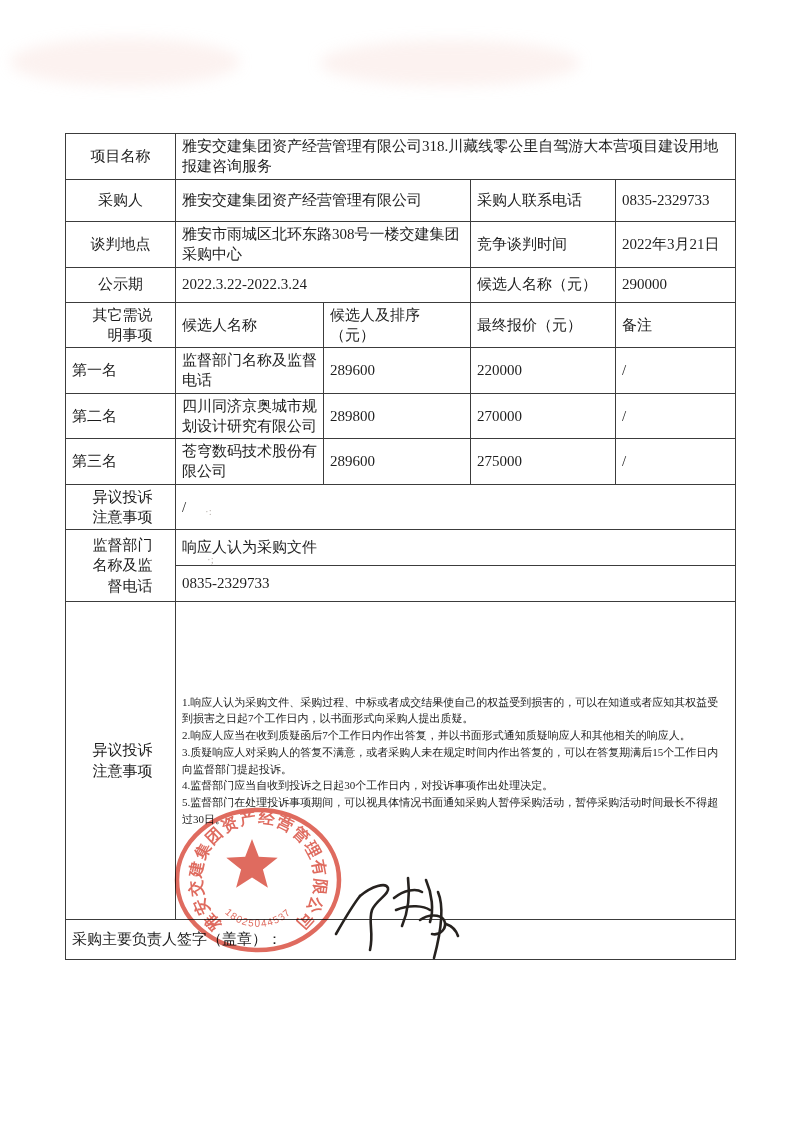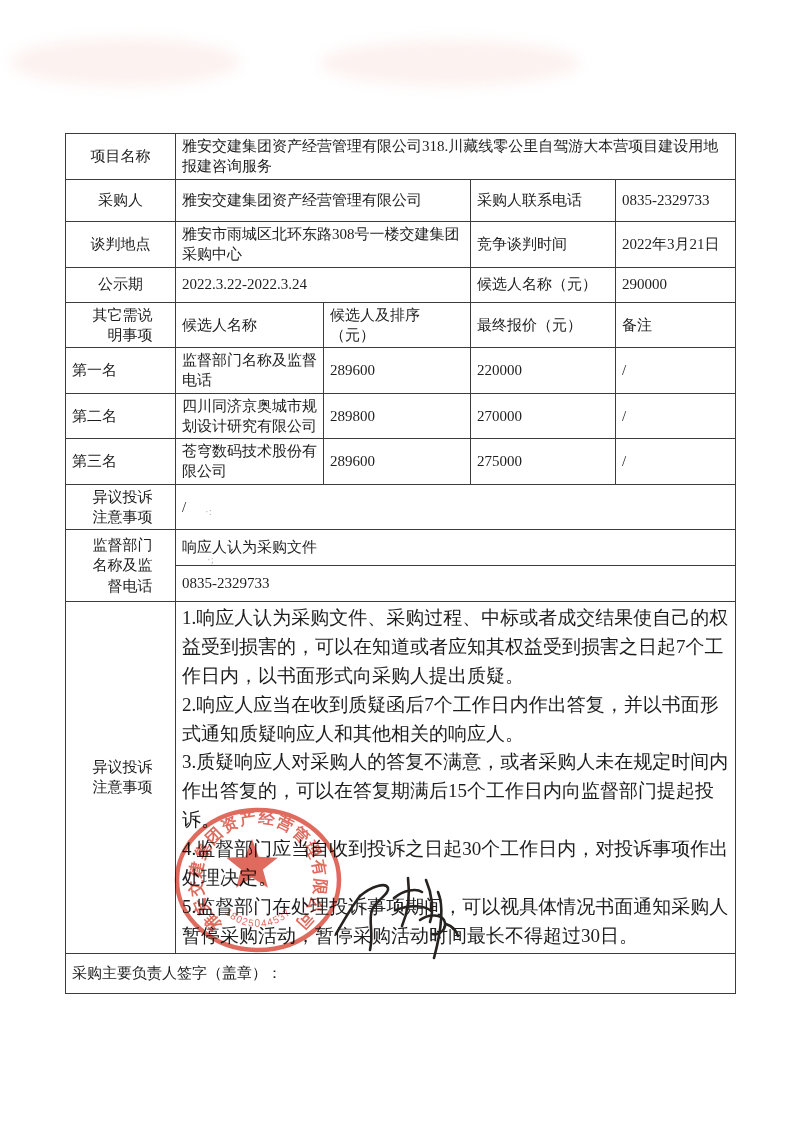--- a/index.html
+++ b/index.html
@@ -23,21 +23,21 @@
   }
   table.main td {
     border:1px solid #3c3c3c; font-size:15px; vertical-align:middle;
     padding:2px 6px; line-height:1.35; word-break:break-all;
   }
   td.lbl { text-align:center; padding:2px 3px; }
   td.lbl .wrap4 { display:inline-block; max-width:64px; text-align:right; }
   td.ctr { text-align:left; }
   td.notes-cell { padding:6px 8px; }
   .notes { display:flex; flex-direction:column; justify-content:center; height:100%; }
-  .notes p { margin:0; font-size:19px; line-height:1.52; }
+  .notes p { margin:0; font-size:11px; line-height:1.52; }
   .stamp-svg { position:absolute; left:164px; top:800px; mix-blend-mode:multiply; opacity:0.82; }
   .sig-svg { position:absolute; left:330px; top:862px; }
   .speck { position:absolute; color:#b9b3ae; font-size:11px; }
 </style>
 </head>
 <body>
 
 <div class="page">
 
   <div class="scan-smudge" style="left:10px; top:38px; width:230px; height:48px;"></div>

